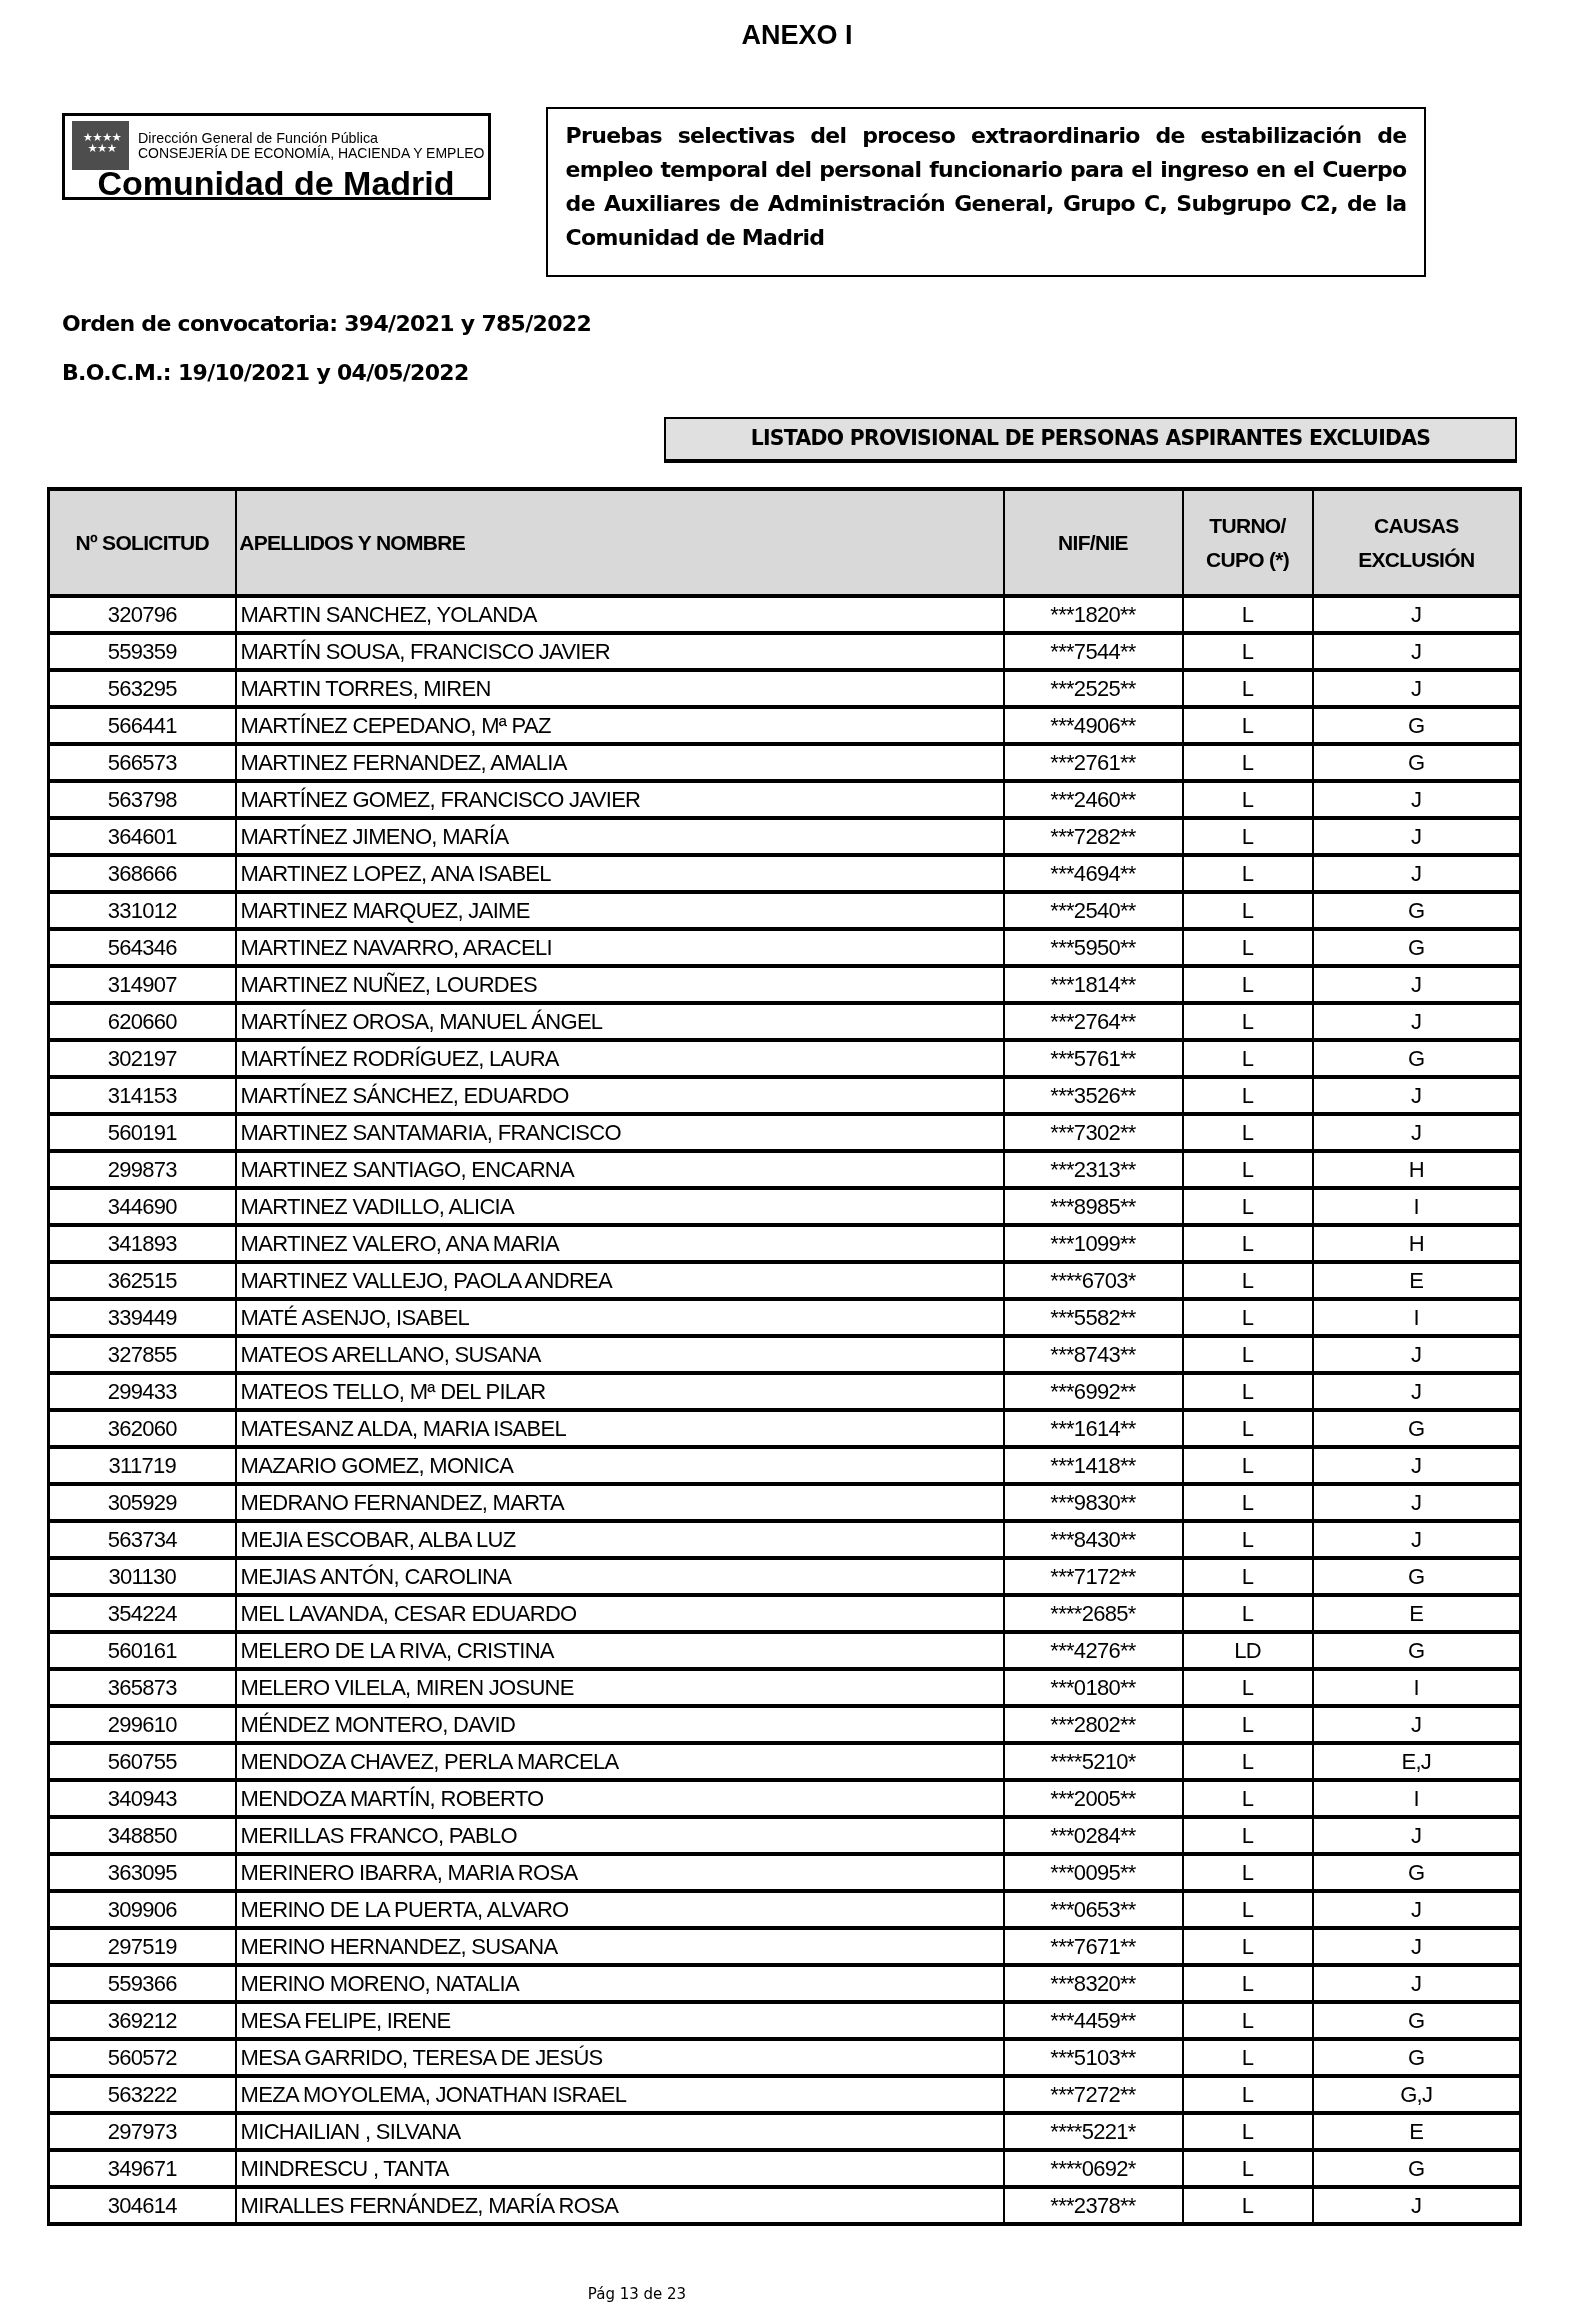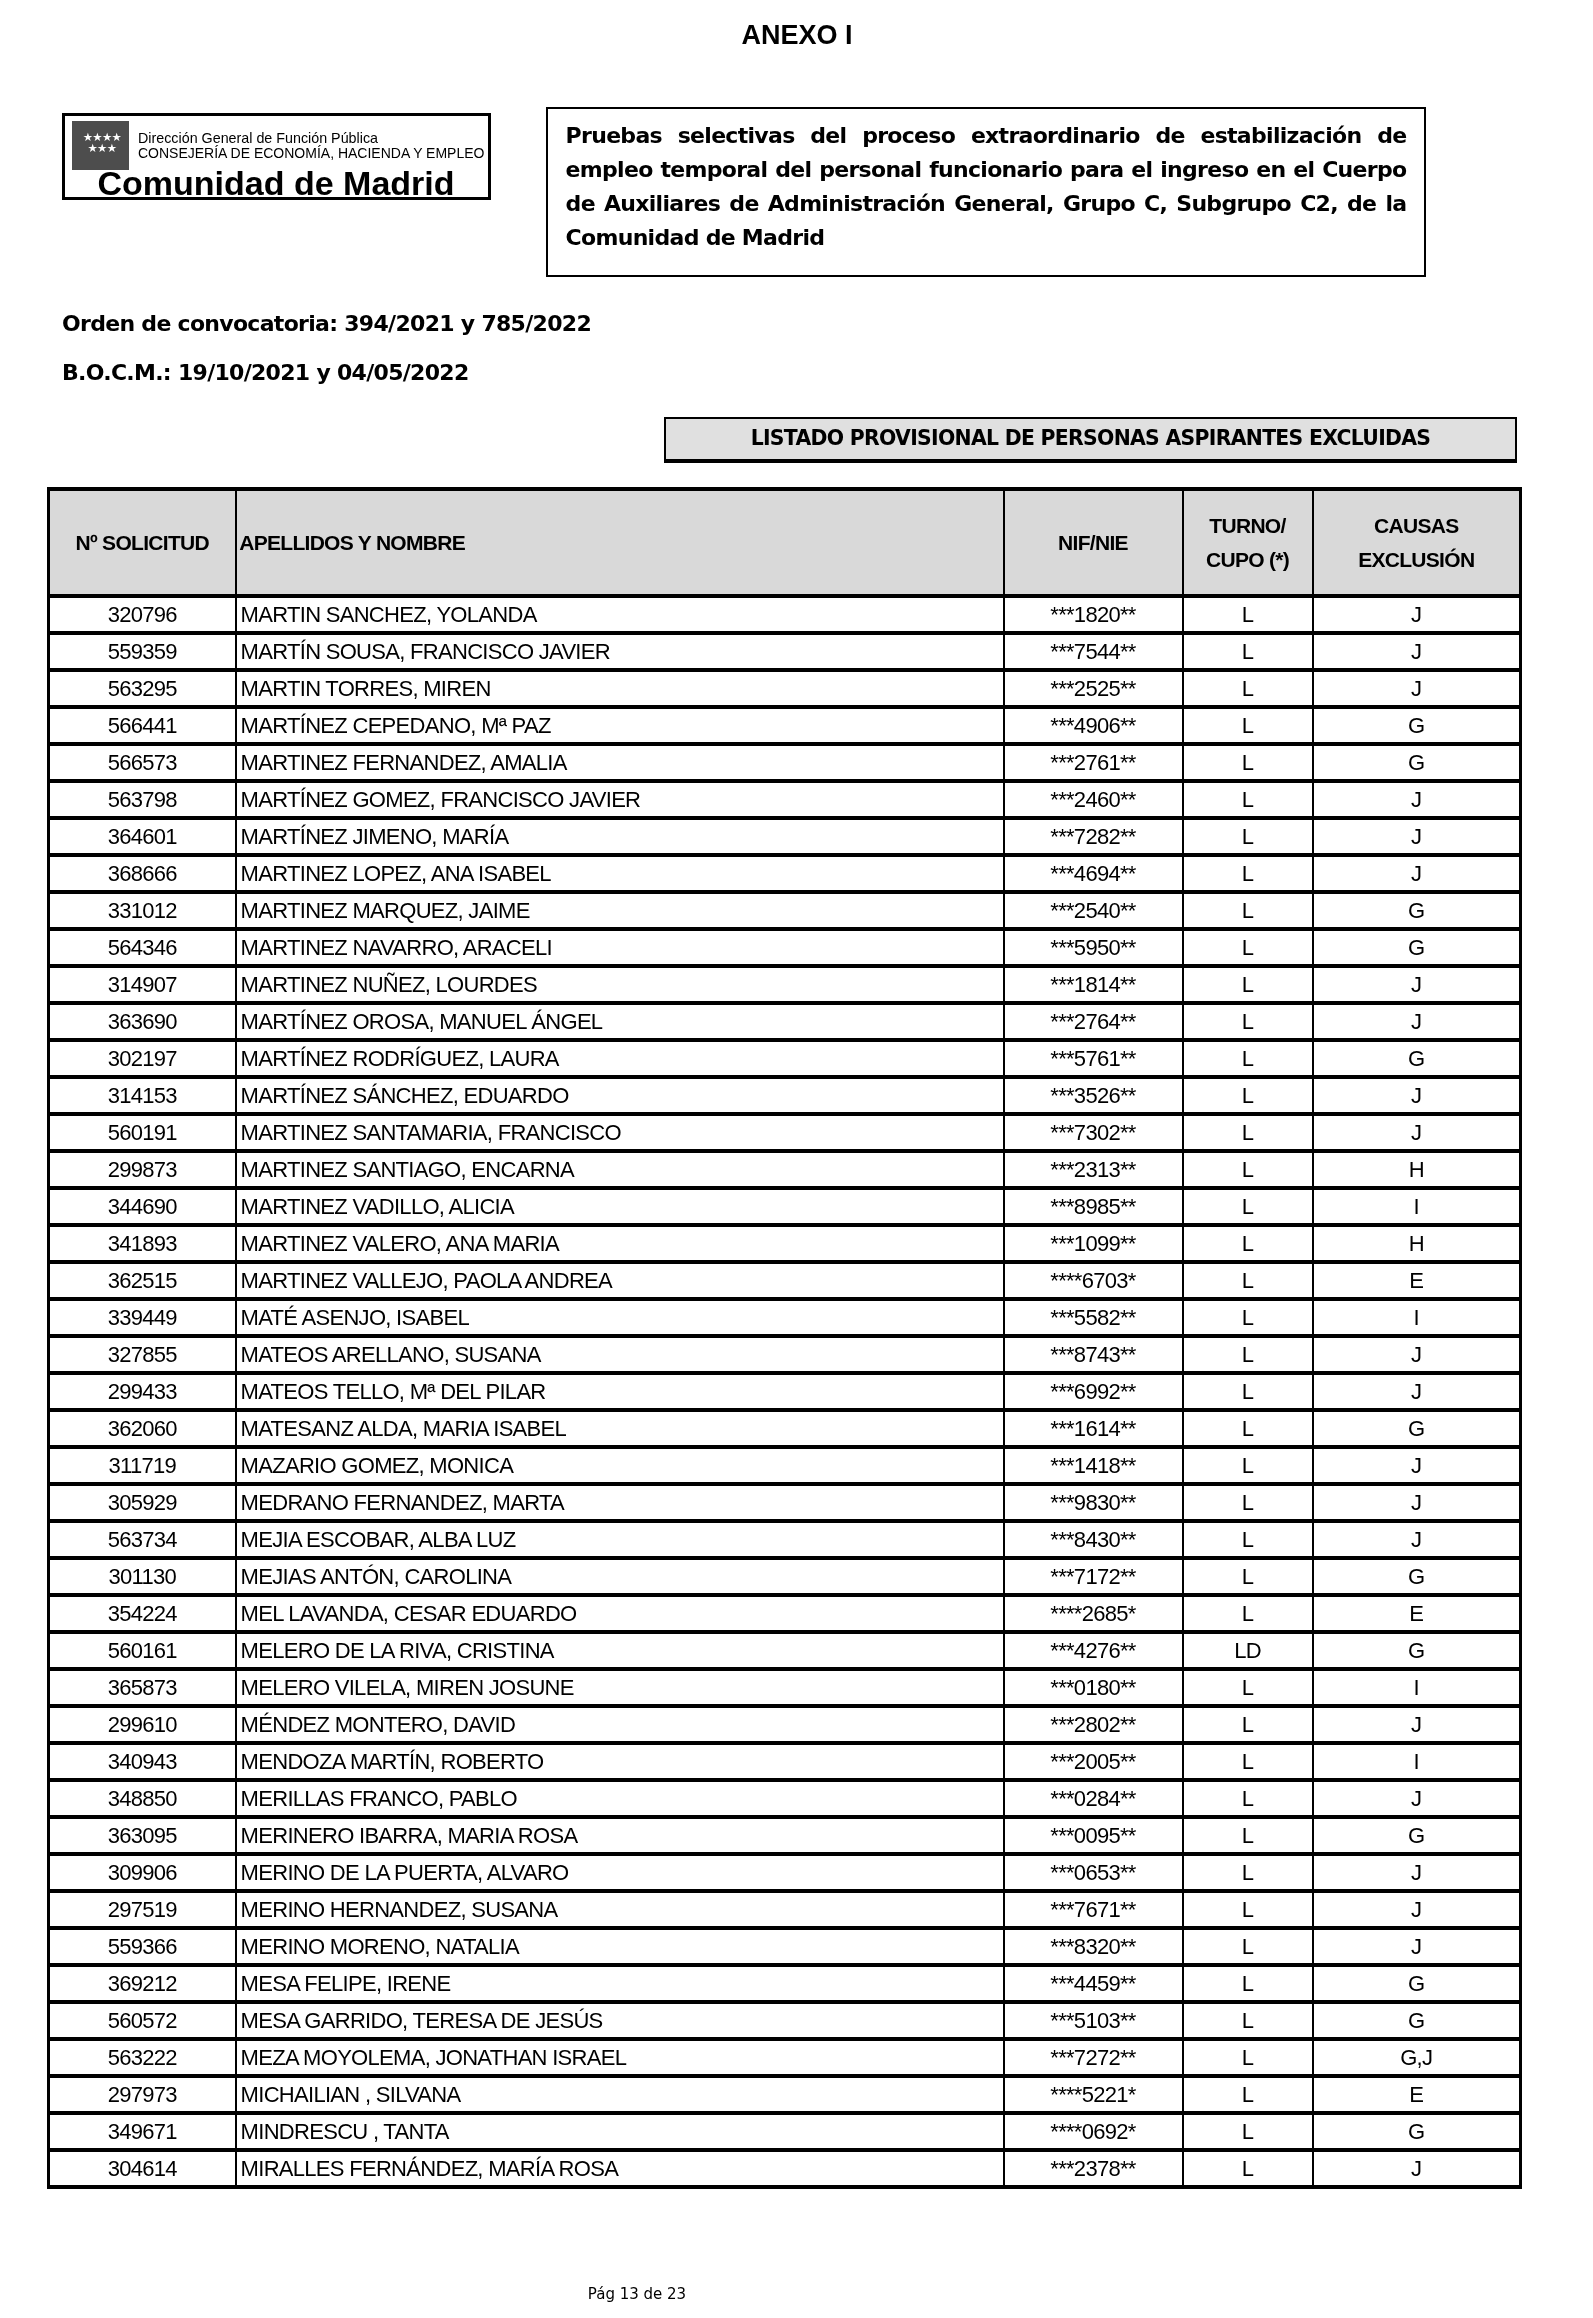--- a/index.html
+++ b/index.html
@@ -144,21 +144,21 @@
         <td class="center">G</td>
       </tr>
       <tr>
         <td class="center">314907</td>
         <td class="left">MARTINEZ NUÑEZ, LOURDES</td>
         <td class="center">***1814**</td>
         <td class="center">L</td>
         <td class="center">J</td>
       </tr>
       <tr>
-        <td class="center">363690</td>
+        <td class="center">620660</td>
         <td class="left">MARTÍNEZ OROSA, MANUEL ÁNGEL</td>
         <td class="center">***2764**</td>
         <td class="center">L</td>
         <td class="center">J</td>
       </tr>
       <tr>
         <td class="center">302197</td>
         <td class="left">MARTÍNEZ RODRÍGUEZ, LAURA</td>
         <td class="center">***5761**</td>
         <td class="center">L</td>
@@ -284,20 +284,27 @@
         <td class="center">I</td>
       </tr>
       <tr>
         <td class="center">299610</td>
         <td class="left">MÉNDEZ MONTERO, DAVID</td>
         <td class="center">***2802**</td>
         <td class="center">L</td>
         <td class="center">J</td>
       </tr>
       <tr>
+        <td class="center">560755</td>
+        <td class="left">MENDOZA CHAVEZ, PERLA MARCELA</td>
+        <td class="center">****5210*</td>
+        <td class="center">L</td>
+        <td class="center">E,J</td>
+      </tr>
+      <tr>
         <td class="center">340943</td>
         <td class="left">MENDOZA MARTÍN, ROBERTO</td>
         <td class="center">***2005**</td>
         <td class="center">L</td>
         <td class="center">I</td>
       </tr>
       <tr>
         <td class="center">348850</td>
         <td class="left">MERILLAS FRANCO, PABLO</td>
         <td class="center">***0284**</td>

